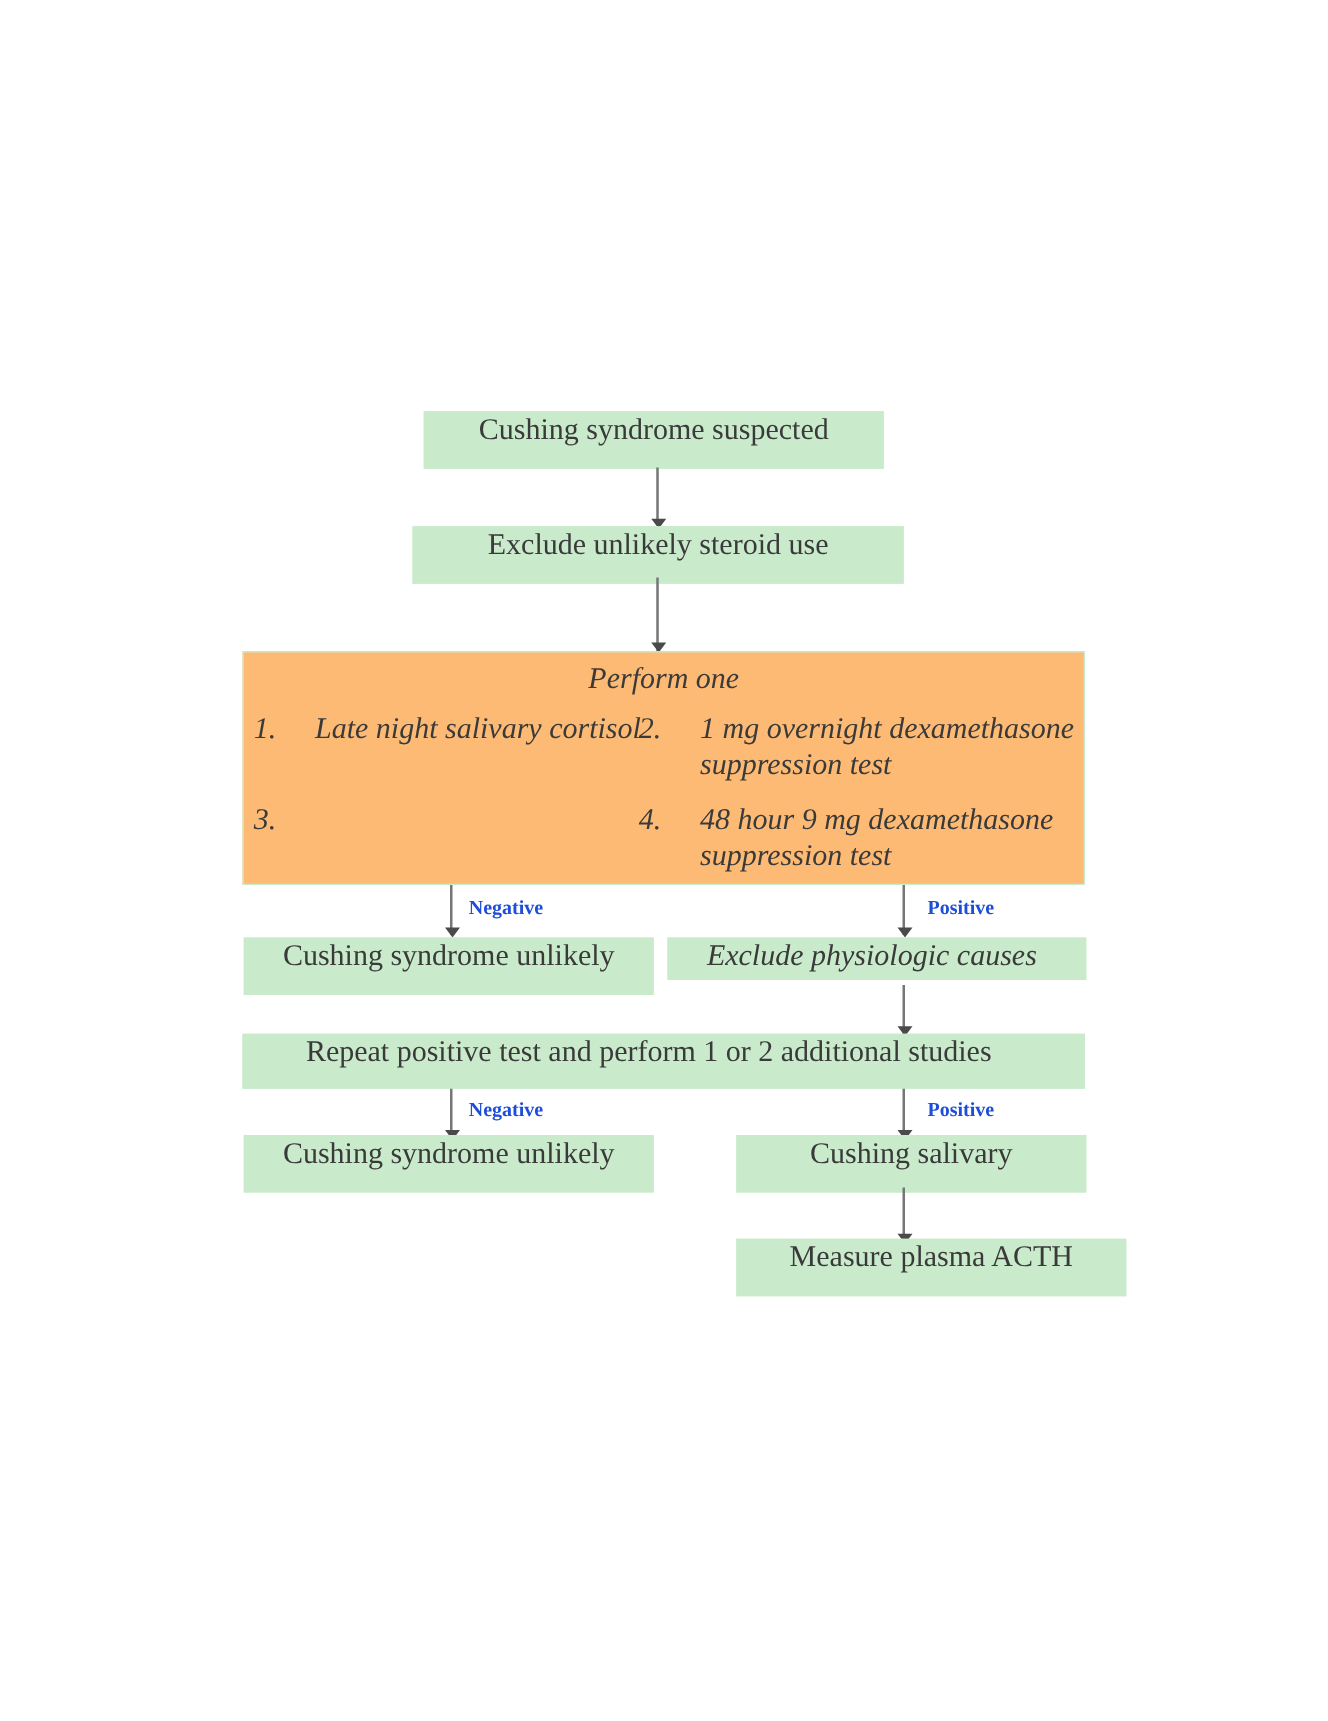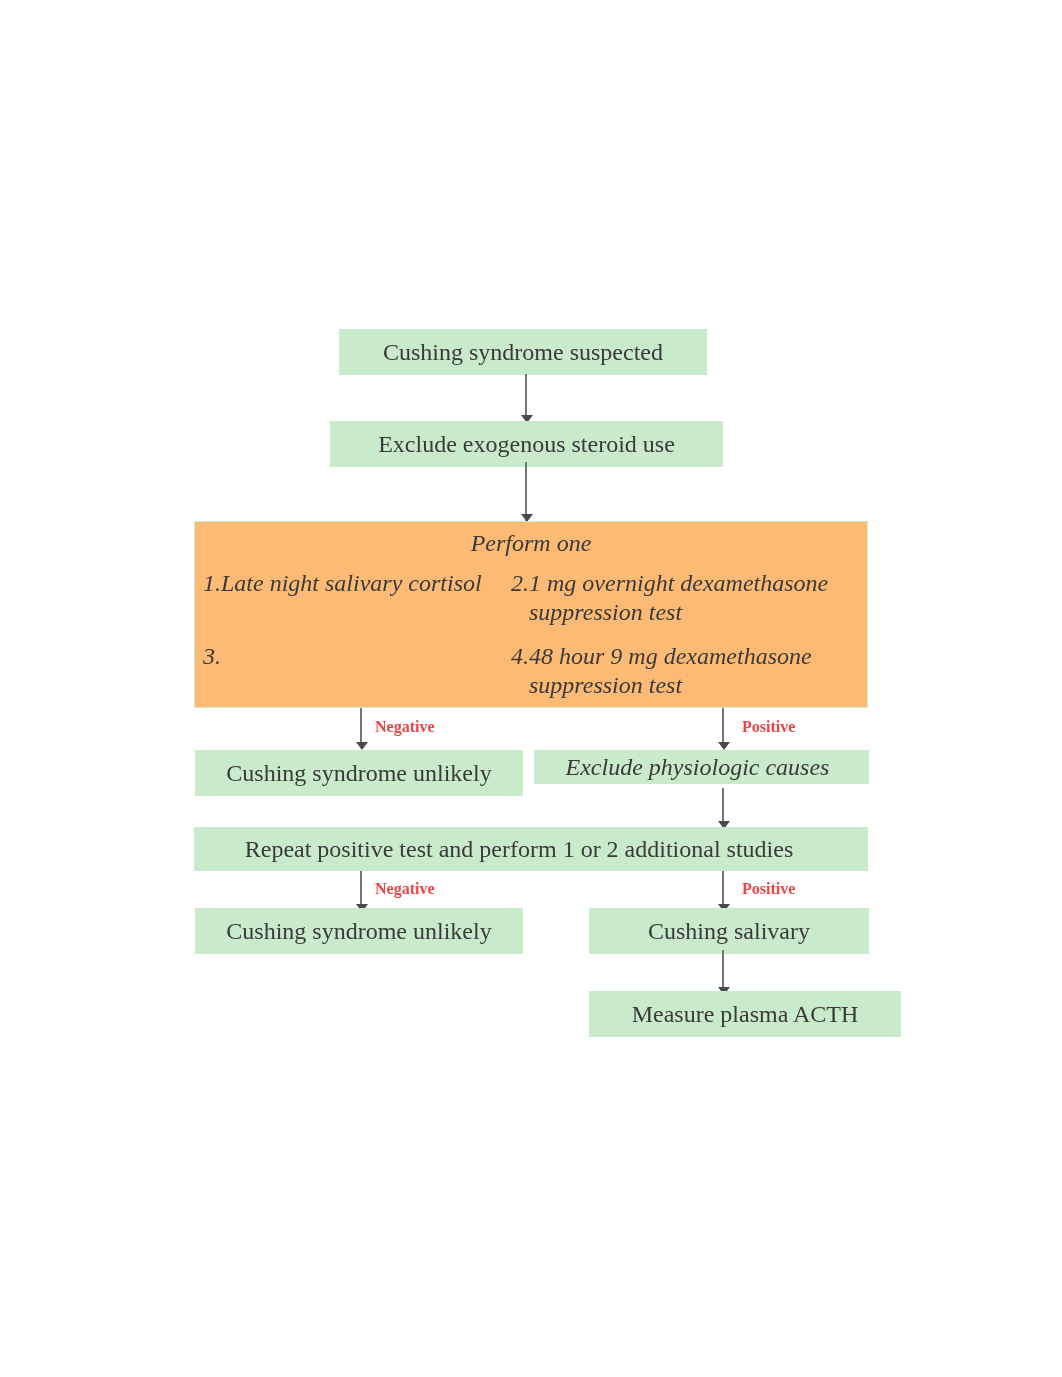--- a/index.html
+++ b/index.html
@@ -2,53 +2,53 @@
 <html><head>
 <meta charset="utf-8">
 <style>
   html,body{margin:0;padding:0;background:#ffffff;}
   body{width:1062px;height:1377px;font-family:"Liberation Serif",serif;-webkit-font-smoothing:antialiased;}
   #stage{position:relative;width:1062px;height:1377px;overflow:hidden;background:#fff;}
 
   .node{
     position:absolute;box-sizing:border-box;
     background:#c9ebcc;border:1px solid #c9ebcc;
-    display:flex;align-items:center;justify-content:center;
+    display:flex;align-items:flex-start;justify-content:center;
     text-align:center;color:#3a3a3a;
     font-family:"Liberation Serif",serif;
     font-size:24px;line-height:1.2;
   }
   .bigbox{
     position:absolute;box-sizing:border-box;
     background:#fdba74;border:1px solid #c9ebcc;
     color:#3a3a3a;font-family:"Liberation Serif",serif;font-style:italic;
   }
   .bb-title{position:absolute;left:0;right:0;text-align:center;font-size:24px;}
   .bb-item{position:absolute;font-size:24px;line-height:1.22;text-align:left;}
   .bb-item .num{position:absolute;left:0;top:0;}
-  .bb-item .txt{display:block;margin-left:18px;}
+  .bb-item .txt{display:block;margin-left:49px;}
 
   .vline{position:absolute;background:#767676;width:2px;}
   .arrow{position:absolute;width:0;height:0;border-left:6px solid transparent;border-right:6px solid transparent;border-top:8px solid #4a4a4a;}
-  .elabel{position:absolute;color:#ef4444;font-size:16px;font-weight:bold;font-family:"Liberation Serif",serif;white-space:nowrap;}
+  .elabel{position:absolute;color:#1d4ed8;font-size:16px;font-weight:bold;font-family:"Liberation Serif",serif;white-space:nowrap;}
 </style>
 </head>
 <body>
 
 <div id="stage">
 
   <div class="node" style="left:339px;top:329px;width:368px;height:46px;">
     <span>Cushing syndrome suspected</span>
   </div>
 
   <div class="vline" style="left:525px;top:374px;height:46px;"></div>
   <div class="arrow" style="left:521px;top:415px;"></div>
 
   <div class="node" style="left:330px;top:421px;width:393px;height:46px;">
-    <span>Exclude exogenous steroid use</span>
+    <span>Exclude unlikely steroid use</span>
   </div>
 
   <div class="vline" style="left:525px;top:462px;height:60px;"></div>
   <div class="arrow" style="left:521px;top:514px;"></div>
 
   <div class="bigbox" style="left:194px;top:521px;width:674px;height:187px;">
     <div class="bb-title" style="top:8px;">Perform one</div>
 
     <div class="bb-item" style="left:8px;top:47px;width:330px;">
       <span class="num">1.</span>

